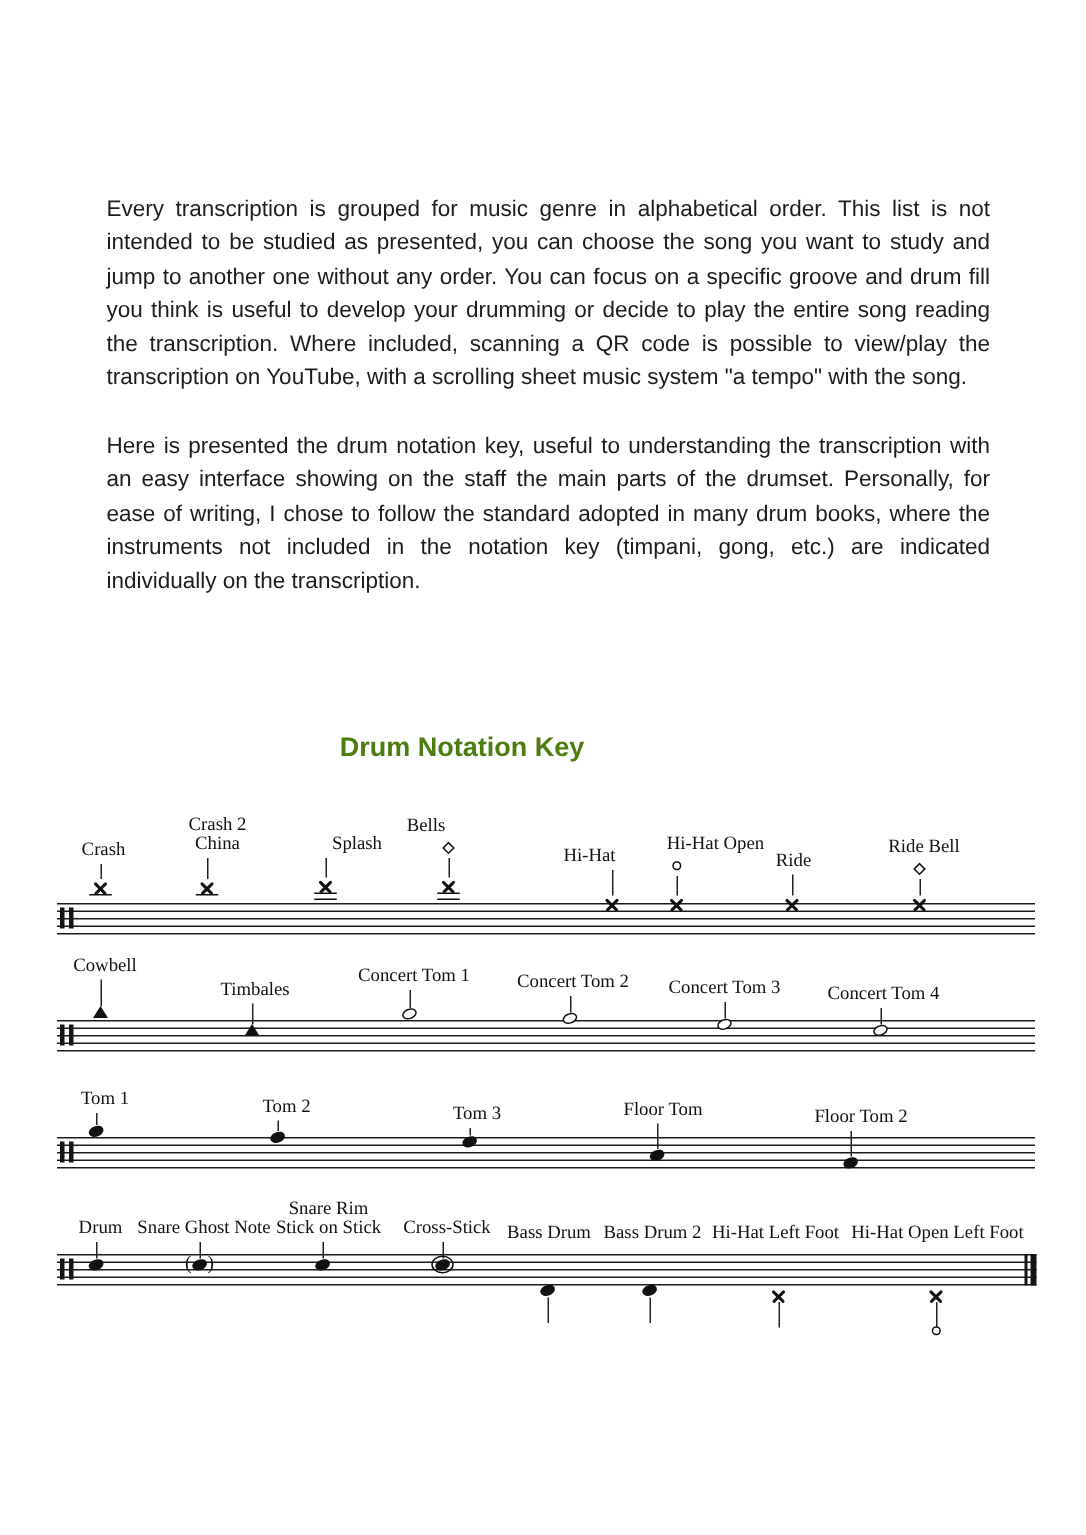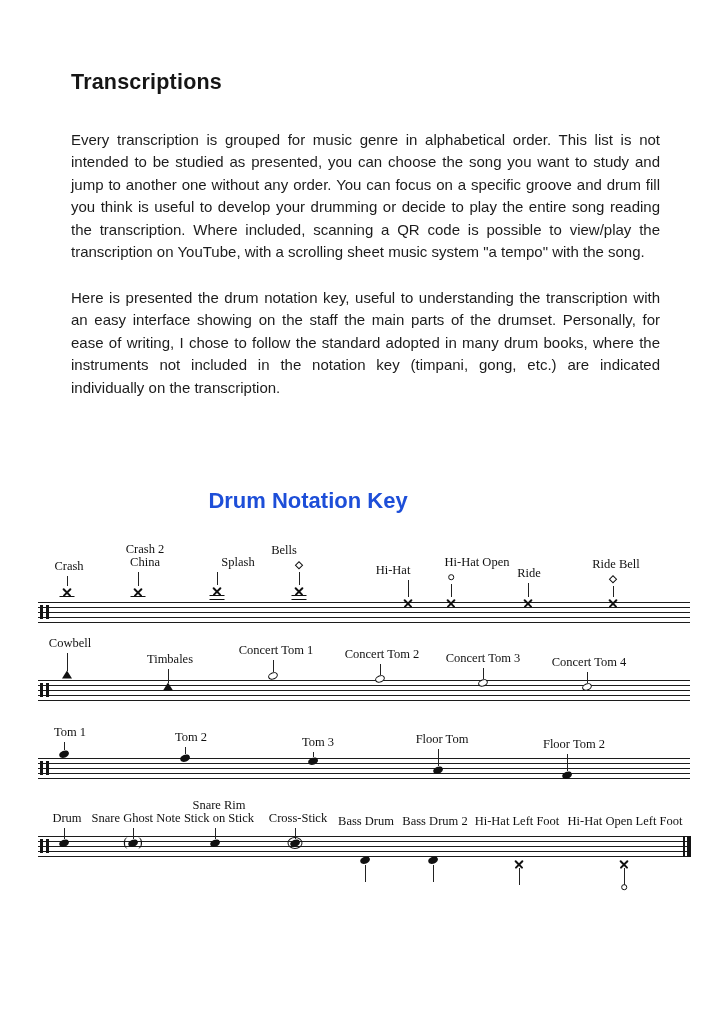--- a/index.html
+++ b/index.html
@@ -14,21 +14,21 @@
   }
   .para {
     position:absolute; left:71px; width:589px;
     font-size:15px; line-height:22.4px; text-align:justify;
     color:#1c1c1c;
   }
   .para.p1 { top:129px; }
   .para.p2 { top:287px; }
   .section-title {
     position:absolute; left:0; top:488px; width:616px; text-align:center;
-    font-size:22px; font-weight:800; color:#1d4ed8;
+    font-size:18px; font-weight:800; color:#4d7c0f;
   }
   
   .staff-line { position:absolute; height:1.2px; background:#1c1c1c; }
   .clef-bar   { position:absolute; width:3.3px; background:#141414; }
   .endbar-thin  { position:absolute; width:1.5px; background:#141414; }
   .endbar-thick { position:absolute; width:4px;  background:#141414; }
   .note-label {
     position:absolute; transform:translateX(-50%);
     font-family:Liberation Serif, serif; font-size:12.5px; line-height:13px;
     color:#111; text-align:center; white-space:pre;
@@ -51,21 +51,20 @@
   .ledger { position:absolute; width:15px; height:1.2px; background:#111; transform:translateX(-50%); }
   .wrapc { position:absolute; width:15px; height:12px; border:1.2px solid #111; border-radius:50%;
            transform:translate(-50%,-50%); box-sizing:border-box; background:transparent; }
   .paren { position:absolute; font-family:"Liberation Serif", serif; font-size:13px; color:#111;
            transform:translate(-50%,-55%); }
 </style>
 </head>
 <body>
 
 <div class="page">
-  <div class="title">Transcriptions</div>
   <div class="para p1">Every transcription is grouped for music genre in alphabetical order. This list is not intended to be studied as presented, you can choose the song you want to study and jump to another one without any order. You can focus on a specific groove and drum fill you think is useful to develop your drumming or decide to play the entire song reading the transcription. Where included, scanning a QR code is possible to view/play the transcription on YouTube, with a scrolling sheet music system "a tempo" with the song.</div>
   <div class="para p2">Here is presented the drum notation key, useful to understanding the transcription with an easy interface showing on the staff the main parts of the drumset. Personally, for ease of writing, I chose to follow the standard adopted in many drum books, where the instruments not included in the notation key (timpani, gong, etc.) are indicated individually on the transcription.</div>
   <div class="section-title">Drum Notation Key</div>
   <div id="notation">
       <div class="staff-line" style="left: 38px; top: 602px; width: 652px;"></div>
       <div class="staff-line" style="left: 38px; top: 607px; width: 652px;"></div>
       <div class="staff-line" style="left: 38px; top: 612px; width: 652px;"></div>
       <div class="staff-line" style="left: 38px; top: 617px; width: 652px;"></div>
       <div class="staff-line" style="left: 38px; top: 622px; width: 652px;"></div>
       <div class="clef-bar" style="left: 40px; top: 605.2px; height: 14px;"></div>

